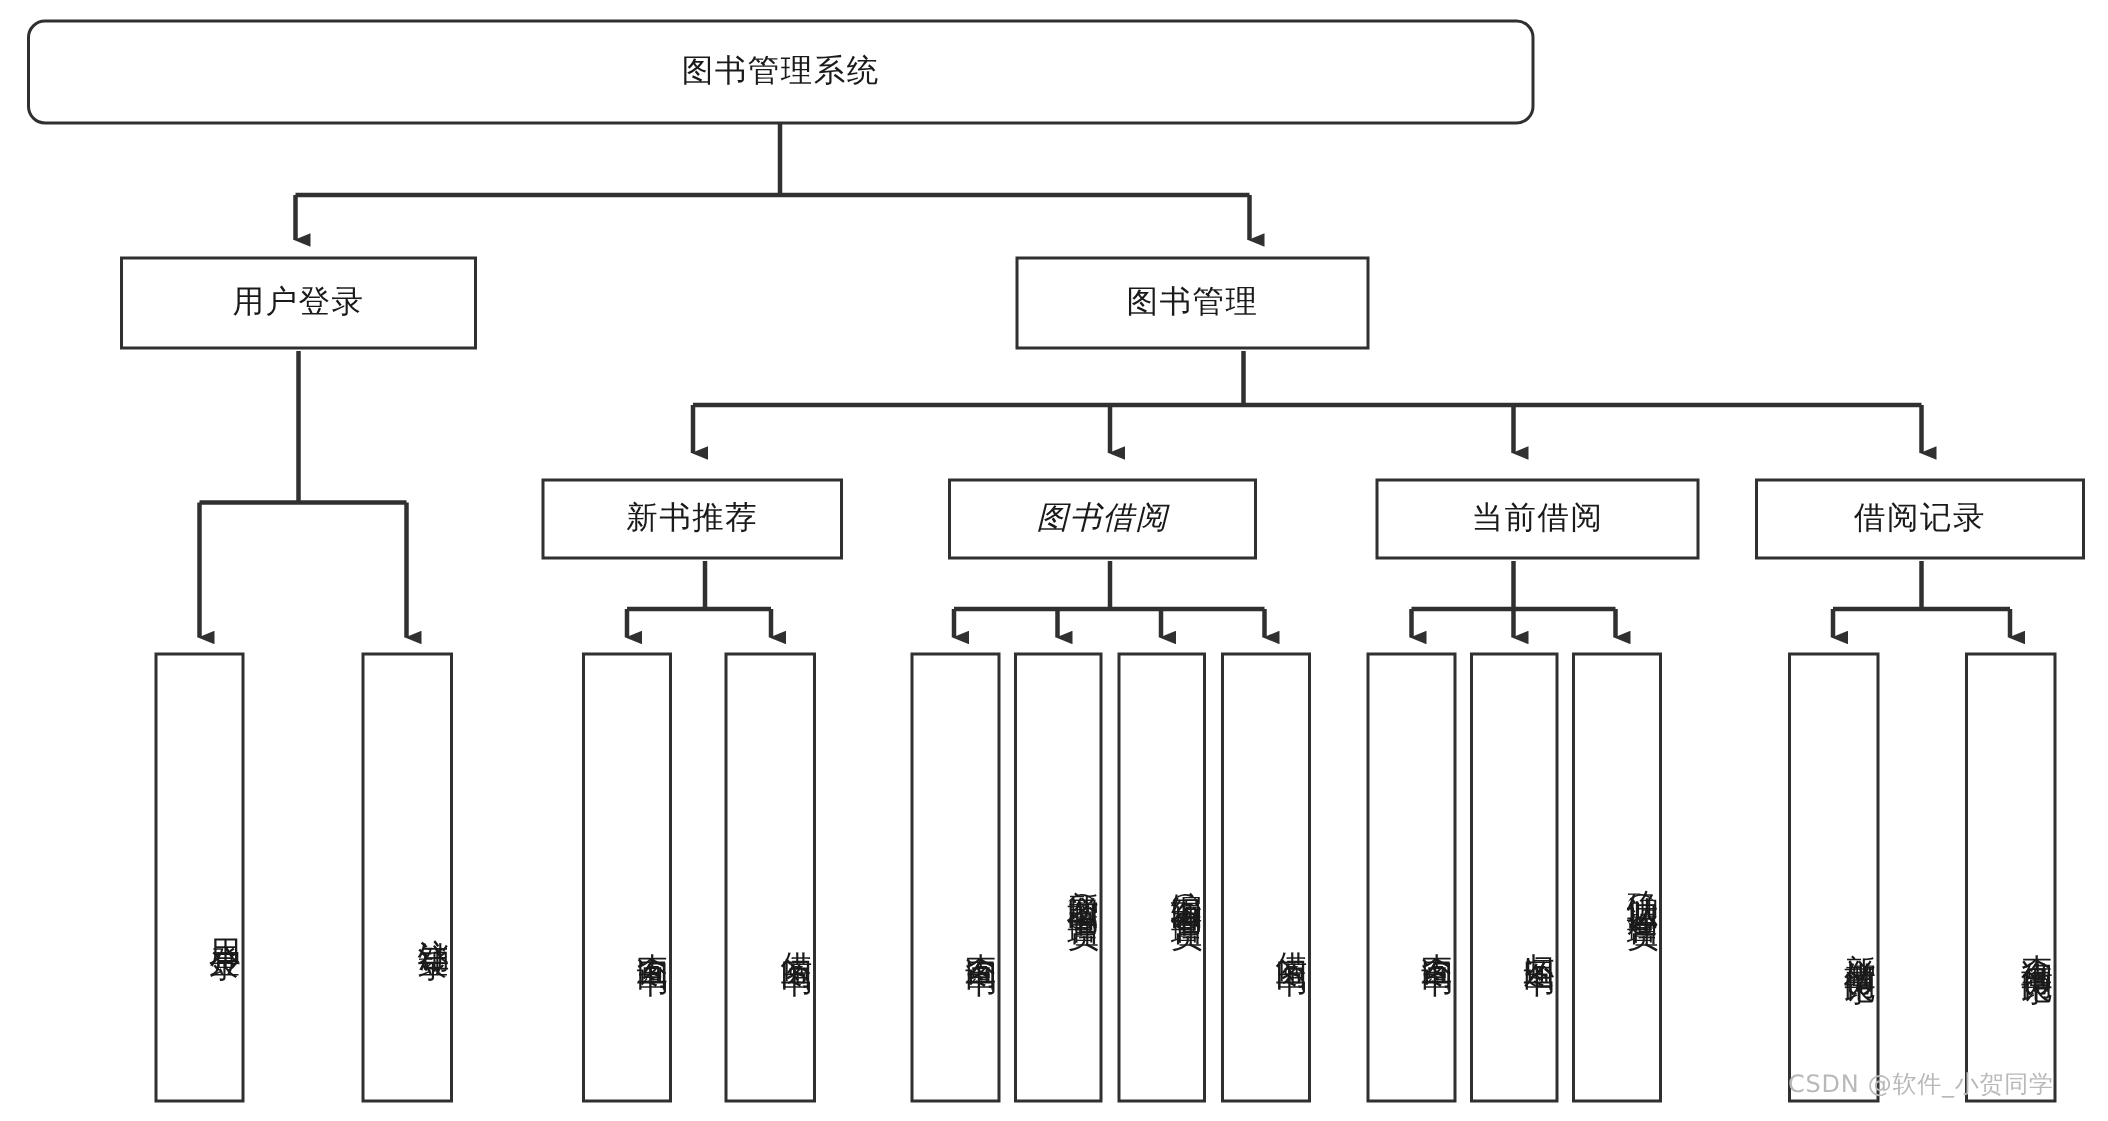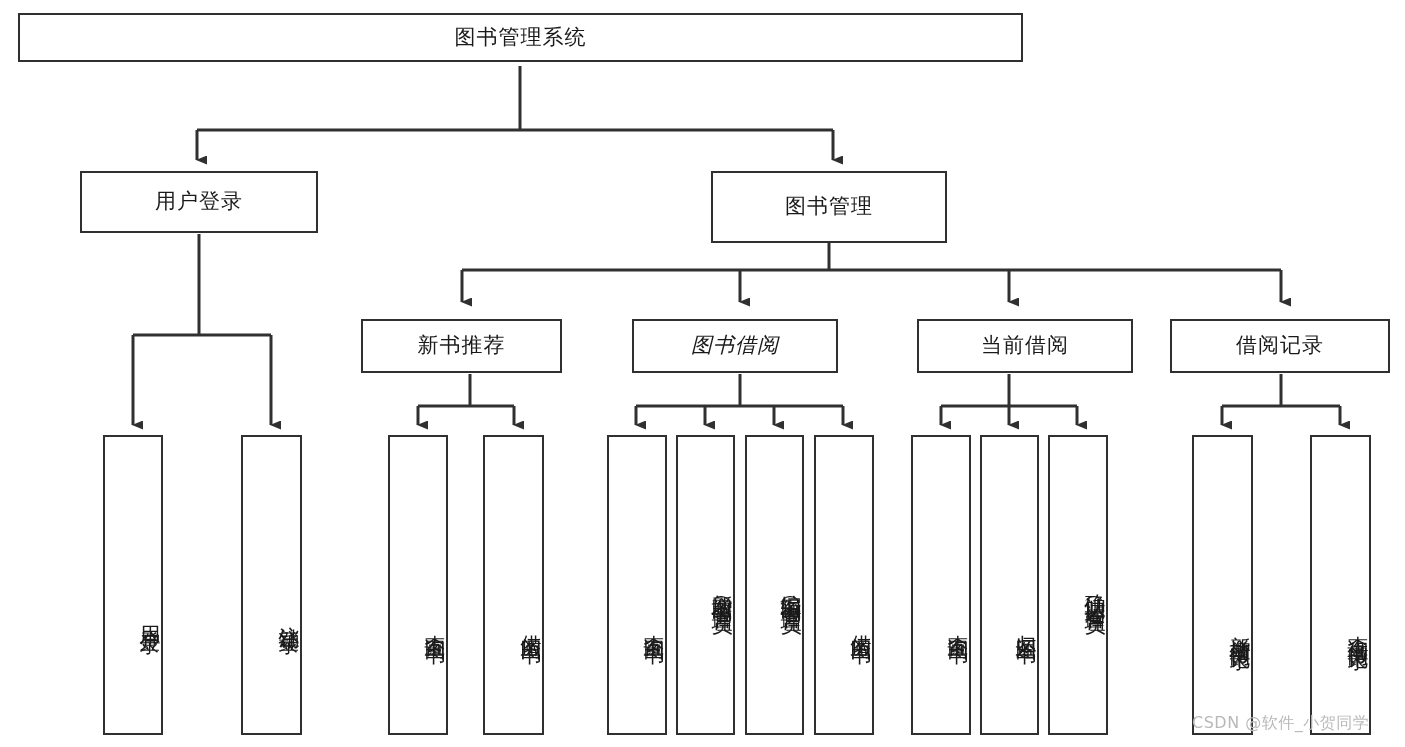--- a/index.html
+++ b/index.html
@@ -126,24 +126,24 @@
       <path d="M1009,406 L1009,425" marker-end="url(#arrowhead)"></path>
       <path d="M1077,406 L1077,425" marker-end="url(#arrowhead)"></path>
 
       <path d="M1281,374 L1281,406"></path>
       <path d="M1222,406 L1340,406"></path>
       <path d="M1222,406 L1222,425" marker-end="url(#arrowhead)"></path>
       <path d="M1340,406 L1340,425" marker-end="url(#arrowhead)"></path>
     </g>
   </svg>
 
-  <div class="node horizontal root" style="left:18px; top:13px; width:1005px; height:49px;">图书管理系统</div>
+  <div class="node horizontal root" style="left:18px; top:13px; width:1005px; height:70px;border-radius:12px;">图书管理系统</div>
 
   <div class="node horizontal" style="left:80px; top:171px; width:238px; height:62px;">用户登录</div>
-  <div class="node horizontal" style="left:711px; top:171px; width:236px; height:72px;">图书管理</div>
+  <div class="node horizontal" style="left:677px; top:171px; width:236px; height:62px;">图书管理</div>
 
   <div class="node horizontal" style="left:361px; top:319px; width:201px; height:54px;">新书推荐</div>
   <div class="node horizontal" style="left:632px; top:319px; width:206px; height:54px;font-style:italic;">图书借阅</div>
   <div class="node horizontal" style="left:901px; top:319px; width:216px; height:54px;margin-left:16px;">当前借阅</div>
   <div class="node horizontal" style="left:1170px; top:319px; width:220px; height:54px;">借阅记录</div>
 
   <div class="node vertical pad-mid" style="left:103px; top:435px; width:60px; height:300px;">用户登录</div>
   <div class="node vertical pad-mid" style="left:241px; top:435px; width:61px; height:300px;">注销登录</div>
 
   <div class="node vertical pad-large" style="left:388px; top:435px; width:60px; height:300px;">查询图书</div>

